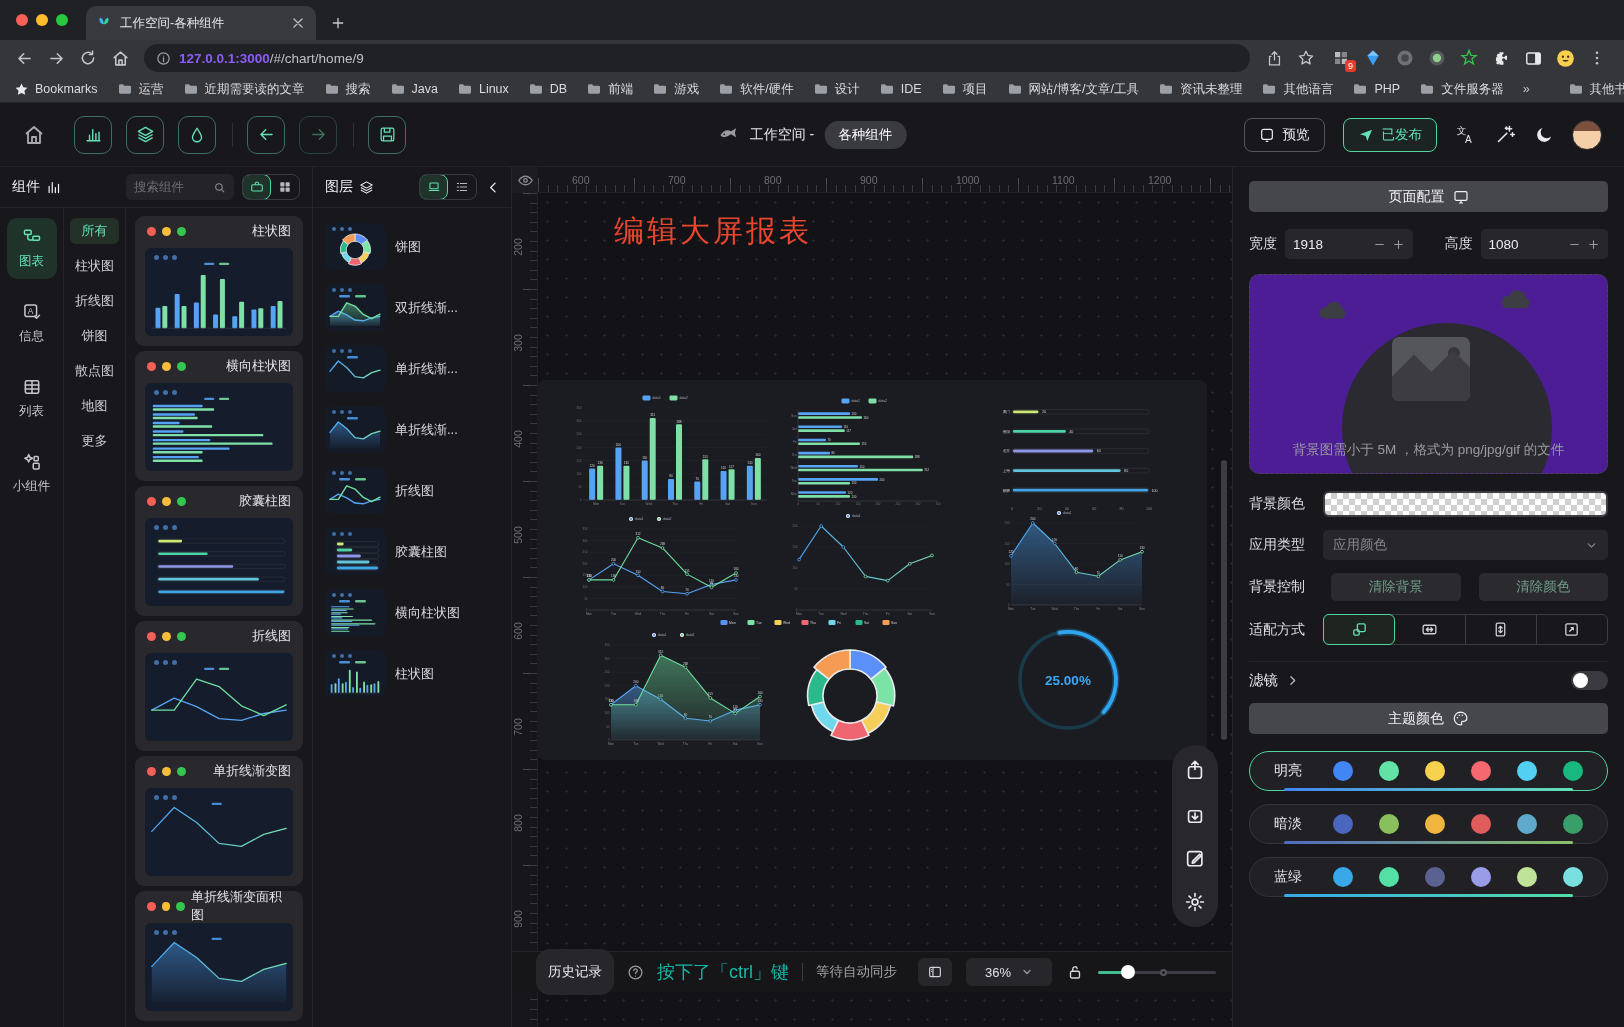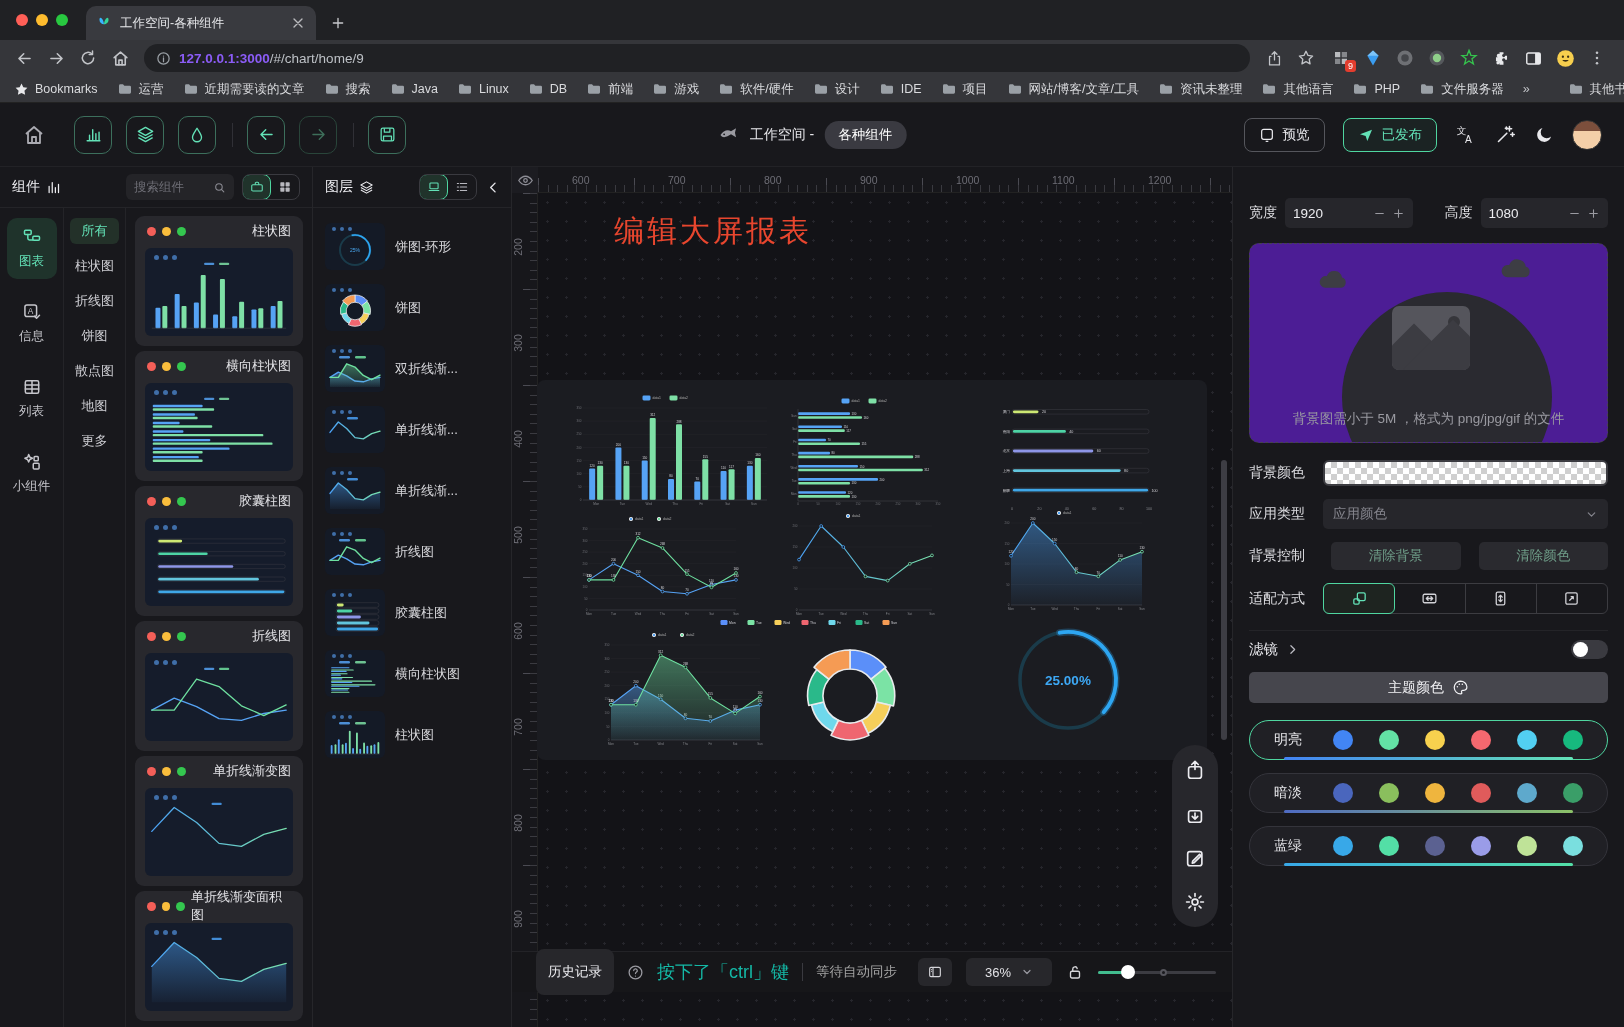--- a/index.html
+++ b/index.html
@@ -107,21 +107,21 @@
   .p-line1{left:248px;top:131px;width:154px;height:109px}
   .p-area1{left:460px;top:128px;width:152px;height:107px}
   .p-area2{left:60px;top:250px;width:170px;height:120px}
   .p-pie{left:78px;top:238px;width:400px;height:140px}
   .p-prog{left:476px;top:245px;width:110px;height:110px}
   .floatpill{position:absolute;right:14px;top:578px;width:46px;background:#27272c;border-radius:23px;padding:9px 0;display:flex;flex-direction:column;align-items:center;gap:12px;z-index:4}
   .fab{width:32px;height:32px;display:flex;align-items:center;justify-content:center;color:#ececf0}
   .vscroll{position:absolute;right:5px;top:293px;width:6px;height:280px;border-radius:3px;background:#3d3d44;z-index:4}
   .hscroll{position:absolute;left:175px;bottom:44px;width:300px;height:7px;border-radius:4px;background:#3d3d44;z-index:4}
   .statusbar{position:absolute;left:0;right:0;bottom:35px;height:41px;background:#161619;border-top:1px solid #232327;display:flex;align-items:center;padding:0 16px 0 24px;gap:13px;z-index:5}
-  .hist{background:#27272b;border-radius:8px;padding:14px 12px;color:#ececf0;font-size:13.5px}
+  .hist{background:#27272b;border-radius:14px;padding:14px 12px;color:#ececf0;font-size:13.5px}
   .sb-ic{color:#9a9aa1}
   .keyhint{color:#14b8a6;font-size:18px}
   .sb-div{width:1px;height:18px;background:#3a3a40}
   .sync{color:#a3a3a3;font-size:13.5px}
   .sb-right{margin-left:auto;display:flex;align-items:center;gap:14px}
   .panelbtn{width:34px;height:28px;background:#27272b;border-radius:6px;display:flex;align-items:center;justify-content:center;color:#d6d6da}
   .zoomsel{width:86px;height:28px;background:#27272b;border-radius:6px;display:flex;align-items:center;justify-content:center;gap:10px;color:#e2e2e6;font-size:13px}
   .slider{width:118px;height:14px;position:relative;display:flex;align-items:center}
   .slider .trk{width:100%;height:3px;border-radius:2px;background:#3c3c42}
   .slider .fill{position:absolute;left:0;width:30px;height:3px;border-radius:2px;background:#42bd8f}
@@ -893,36 +893,20 @@
       </div>
       <span class="ly-col">
           <span class="icn" style="width:15px;height:15px">
             <svg viewBox="0 0 24 24" fill="none" stroke="currentColor" stroke-width="2.2" stroke-linecap="round" stroke-linejoin="round">
               <path d="M14.5 5 7.5 12l7 7"></path>
             </svg>
           </span>
         </span>
     </div>
     <div class="ly-list" id="lylist">
-  <div class="ly-item">
-    <div class="ly-thumb">
-      <div class="bdots">
-              <i></i>
-              <i></i>
-              <i></i>
-            </div>
-      <svg viewBox="0 0 56 36" xmlns="http://www.w3.org/2000/svg">
-              <circle cx="28" cy="18" r="15" fill="none" stroke="#1a3b4a" stroke-width="2"></circle>
-              <path d="M25.395277334996045 3.227883704816879A15 15 0 0 1 39.14717238216092 28.036959095382873" fill="none" stroke="#2ea6f2" stroke-width="2.4" stroke-linecap="round" opacity="0.28"></path>
-              <path d="M25.395277334996045 3.227883704816879A15 15 0 0 1 39.14717238216092 28.036959095382873" fill="none" stroke="#2ea6f2" stroke-width="1.6" stroke-linecap="round"></path>
-              <text x="28" y="19.8" font-size="5" fill="#4aa7ee" text-anchor="middle">25%</text>
-            </svg>
-    </div>
-    <span class="ly-label">饼图-环形</span>
-  </div>
   <div class="ly-item">
     <div class="ly-thumb">
       <div class="bdots">
               <i></i>
               <i></i>
               <i></i>
             </div>
       <svg viewBox="0 0 56 36" xmlns="http://www.w3.org/2000/svg">
               <path d="M28 2A16 16 0 0 1 40.50930371948848 8.024163170260264L34.88011704571866 12.513289743643146A8.8 8.8 0 0 0 28 9.2Z" fill="#5b8ff9" stroke="#e8eaec" stroke-width="0.8" stroke-linejoin="round"></path>
               <path d="M40.134024607903825 8.323438275152457A15.52 15.52 0 0 1 43.1308811970619 21.453524895002L36.57936562720005 19.958184218815568A8.8 8.8 0 0 0 34.88011704571866 12.513289743643146Z" fill="#7be3a5" stroke="#e8eaec" stroke-width="0.8" stroke-linejoin="round"></path>
@@ -1606,24 +1590,33 @@
           <span class="trk"></span>
             <span class="fill"></span>
           <span class="mark"></span>
           <span class="knob"></span>
         </span>
       </span>
     </div>
   </div>
 
   <div class="rp">
+    <div class="rp-header">
+      <span>页面配置</span>
+      <span class="icn" style="width:16px;height:16px">
+          <svg viewBox="0 0 24 24" fill="none" stroke="currentColor" stroke-width="1.8" stroke-linejoin="round">
+            <rect x="3" y="4" width="18" height="13" rx="2"></rect>
+            <path d="M9 21h6M12 17v4"></path>
+          </svg>
+        </span>
+    </div>
     <div class="dimrow">
       <span class="dimlab">宽度</span>
       <span class="stepper">
-        <span class="val">1920</span>
+        <span class="val">1918</span>
         <span class="icn" style="width:13px;height:13px">
             <svg viewBox="0 0 24 24" fill="none" stroke="currentColor" stroke-width="2" stroke-linecap="round">
               <path d="M5 12h14"></path>
             </svg>
           </span>
         <span class="icn" style="width:13px;height:13px">
             <svg viewBox="0 0 24 24" fill="none" stroke="currentColor" stroke-width="2" stroke-linecap="round">
               <path d="M12 5v14M5 12h14"></path>
             </svg>
           </span>

